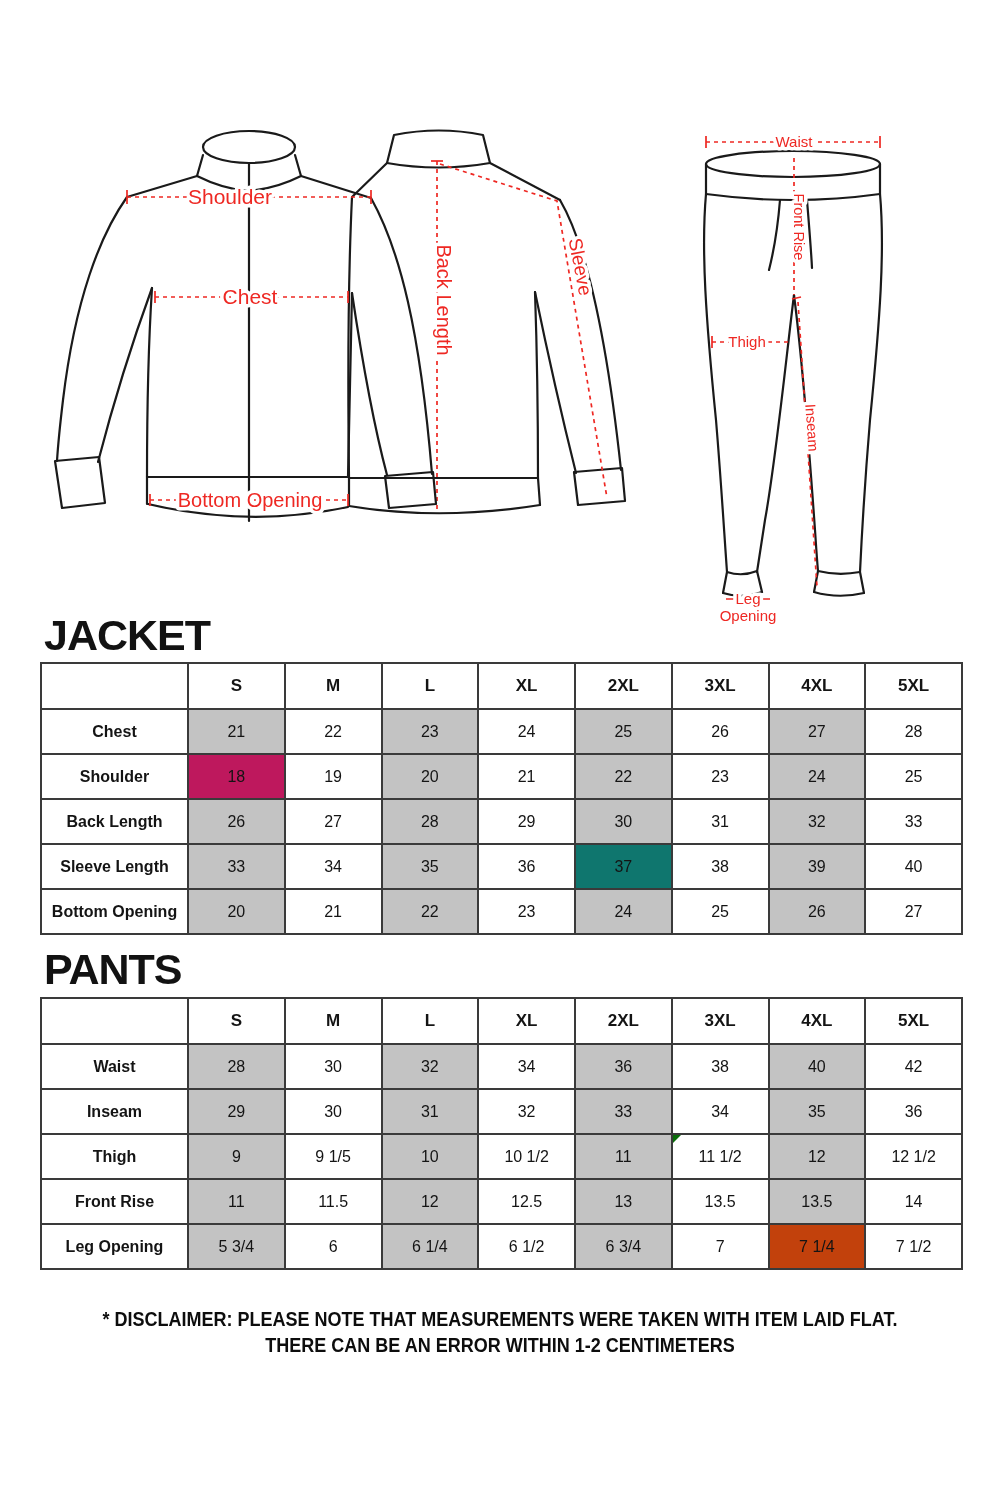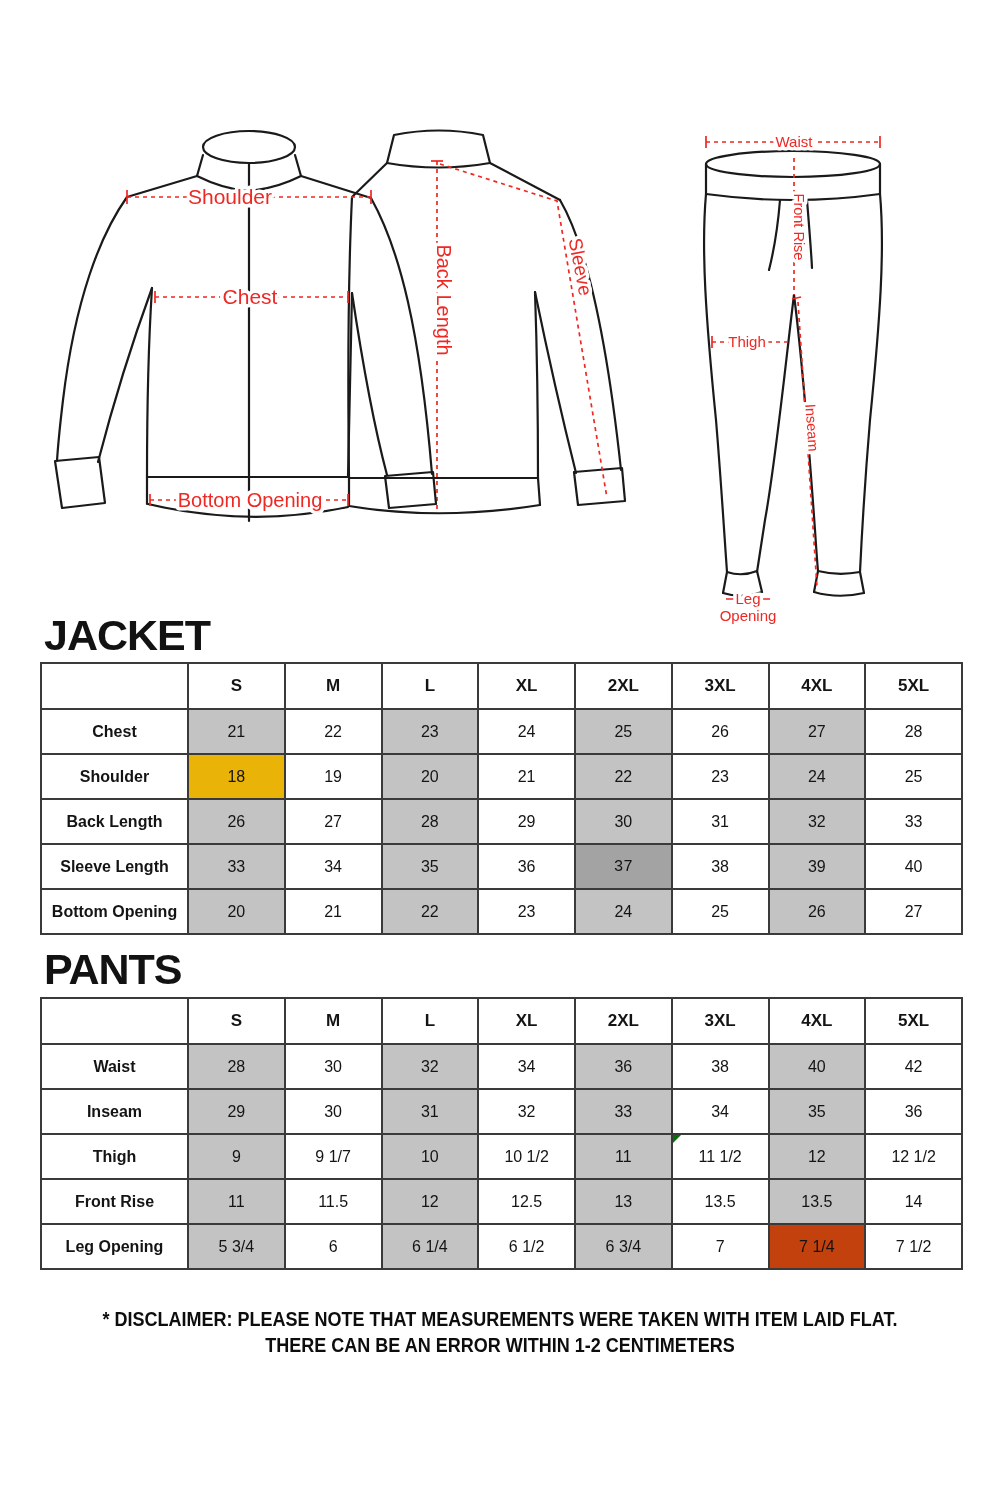--- a/index.html
+++ b/index.html
@@ -179,21 +179,21 @@
           <td class="val">22</td>
           <td class="val" style="background: rgb(195, 195, 195);">23</td>
           <td class="val">24</td>
           <td class="val" style="background: rgb(195, 195, 195);">25</td>
           <td class="val">26</td>
           <td class="val" style="background: rgb(195, 195, 195);">27</td>
           <td class="val">28</td>
         </tr>
         <tr>
           <th class="row-label">Shoulder</th>
-          <td class="val" style="background: #eab308; margin-left: 7px;">18</td>
+          <td class="val" style="background: #be185d; margin-left: 7px;">18</td>
           <td class="val">19</td>
           <td class="val" style="background: rgb(195, 195, 195);">20</td>
           <td class="val">21</td>
           <td class="val" style="background: rgb(195, 195, 195);">22</td>
           <td class="val">23</td>
           <td class="val" style="background: rgb(195, 195, 195);">24</td>
           <td class="val">25</td>
         </tr>
         <tr>
           <th class="row-label">Back Length</th>
@@ -205,21 +205,21 @@
           <td class="val">31</td>
           <td class="val" style="background: rgb(195, 195, 195);">32</td>
           <td class="val">33</td>
         </tr>
         <tr>
           <th class="row-label">Sleeve Length</th>
           <td class="val" style="background: rgb(195, 195, 195);">33</td>
           <td class="val">34</td>
           <td class="val" style="background: rgb(195, 195, 195);">35</td>
           <td class="val">36</td>
-          <td class="val" style="background: #a3a3a3; font-family: Liberation Mono, monospace;">37</td>
+          <td class="val" style="background: #0f766e;">37</td>
           <td class="val">38</td>
           <td class="val" style="background: rgb(195, 195, 195); margin-left: 19px;">39</td>
           <td class="val">40</td>
         </tr>
         <tr>
           <th class="row-label">Bottom Opening</th>
           <td class="val" style="background: rgb(195, 195, 195);">20</td>
           <td class="val">21</td>
           <td class="val" style="background: rgb(195, 195, 195);">22</td>
           <td class="val">23</td>
@@ -277,21 +277,21 @@
           <td class="val" style="background: rgb(195, 195, 195);">31</td>
           <td class="val">32</td>
           <td class="val" style="background: rgb(195, 195, 195);">33</td>
           <td class="val">34</td>
           <td class="val" style="background: rgb(195, 195, 195);">35</td>
           <td class="val">36</td>
         </tr>
         <tr>
           <th class="row-label">Thigh</th>
           <td class="val" style="background: rgb(195, 195, 195);">9</td>
-          <td class="val">9 1/7</td>
+          <td class="val">9 1/5</td>
           <td class="val" style="background: rgb(195, 195, 195);">10</td>
           <td class="val">10 1/2</td>
           <td class="val" style="background: rgb(195, 195, 195);">11</td>
           <td class="val">11 1/2<i class="cmark" style="border-top-color: rgb(10, 110, 10);"></i></td>
           <td class="val" style="background: rgb(195, 195, 195);">12</td>
           <td class="val">12 1/2</td>
         </tr>
         <tr>
           <th class="row-label">Front Rise</th>
           <td class="val" style="background: rgb(195, 195, 195);">11</td>

